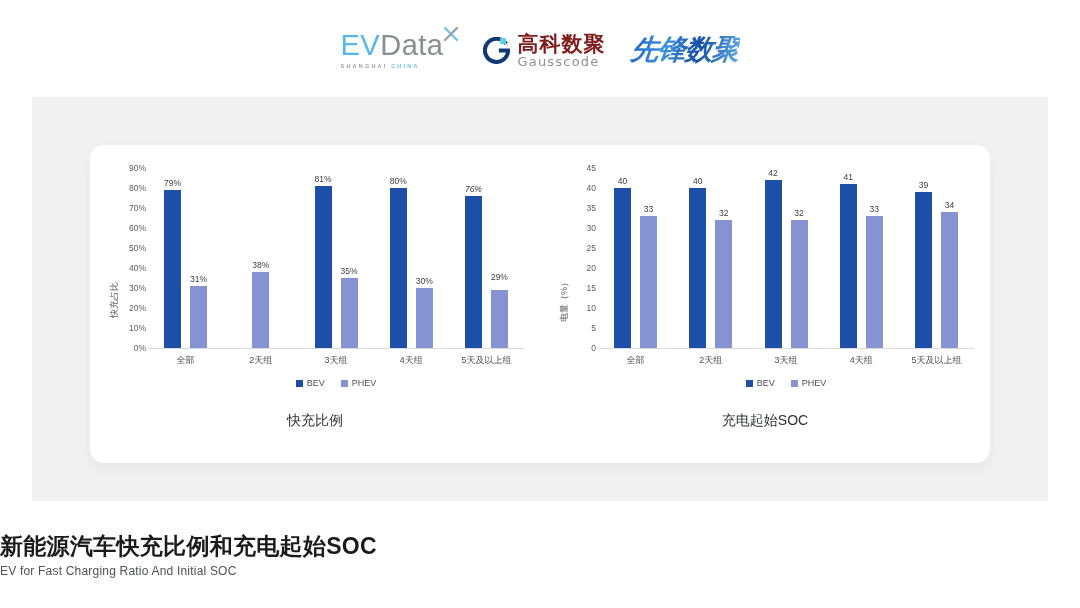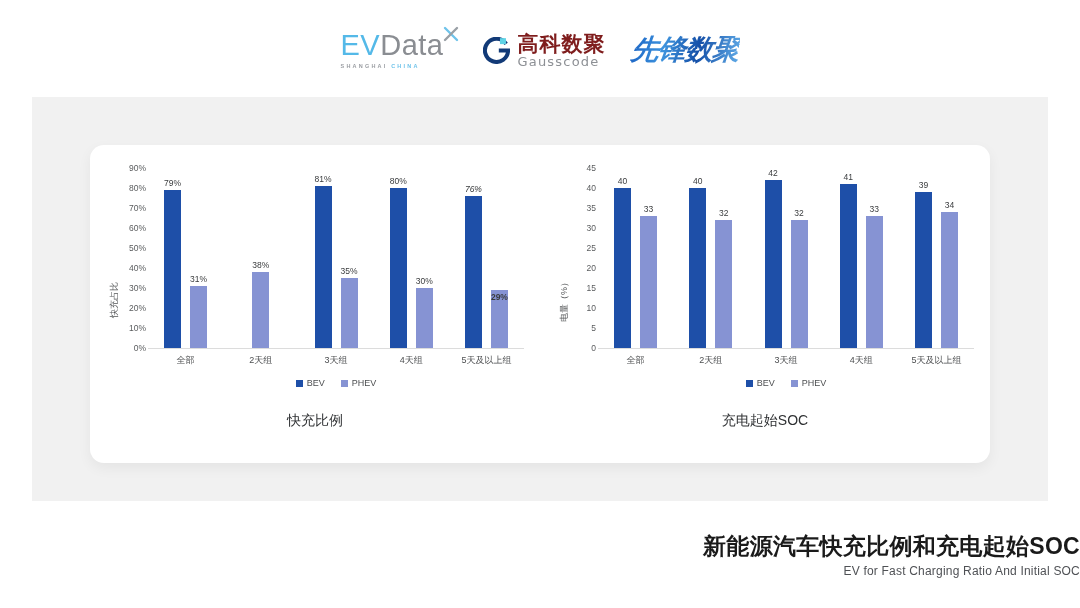--- a/index.html
+++ b/index.html
@@ -278,21 +278,21 @@
     font-size: 14px;
     color: #2f3133;
   }
 
   
   .footer {
     position: absolute;
     left: 0;
     top: 533px;
     width: 1080px;
-    text-align: right;
+    text-align: left;
   }
   .footer .title {
     font-size: 23px;
     font-weight: 700;
     color: #1a1a1a;
     line-height: 1.15;
     letter-spacing: 0.3px;
   }
   .footer .subtitle {
     margin-top: 5px;
@@ -391,21 +391,21 @@
               <span class="bar-label" style="bottom: 63px;">30%</span>
               <div class="bar phev" style="height: 60px; background: rgb(134, 147, 211);"></div>
             </div>
           </div>
           <div class="group">
             <div class="bar-wrap">
               <span class="bar-label" style="bottom: 155px; font-style: italic;">76%</span>
               <div class="bar bev" style="height: 152px; background: rgb(30, 79, 168);"></div>
             </div>
             <div class="bar-wrap">
-              <span class="bar-label" style="bottom: 47px; font-weight: bold;">29%</span>
+              <span class="bar-label" style="bottom: 67px;">29%</span>
               <div class="bar phev" style="height: 58px; background: rgb(134, 147, 211);"></div>
             </div>
           </div>
         </div>
       <div class="xlabels">
           <div class="xl">全部</div>
           <div class="xl">2天组</div>
           <div class="xl">3天组</div>
           <div class="xl">4天组</div>
           <div class="xl">5天及以上组</div>

